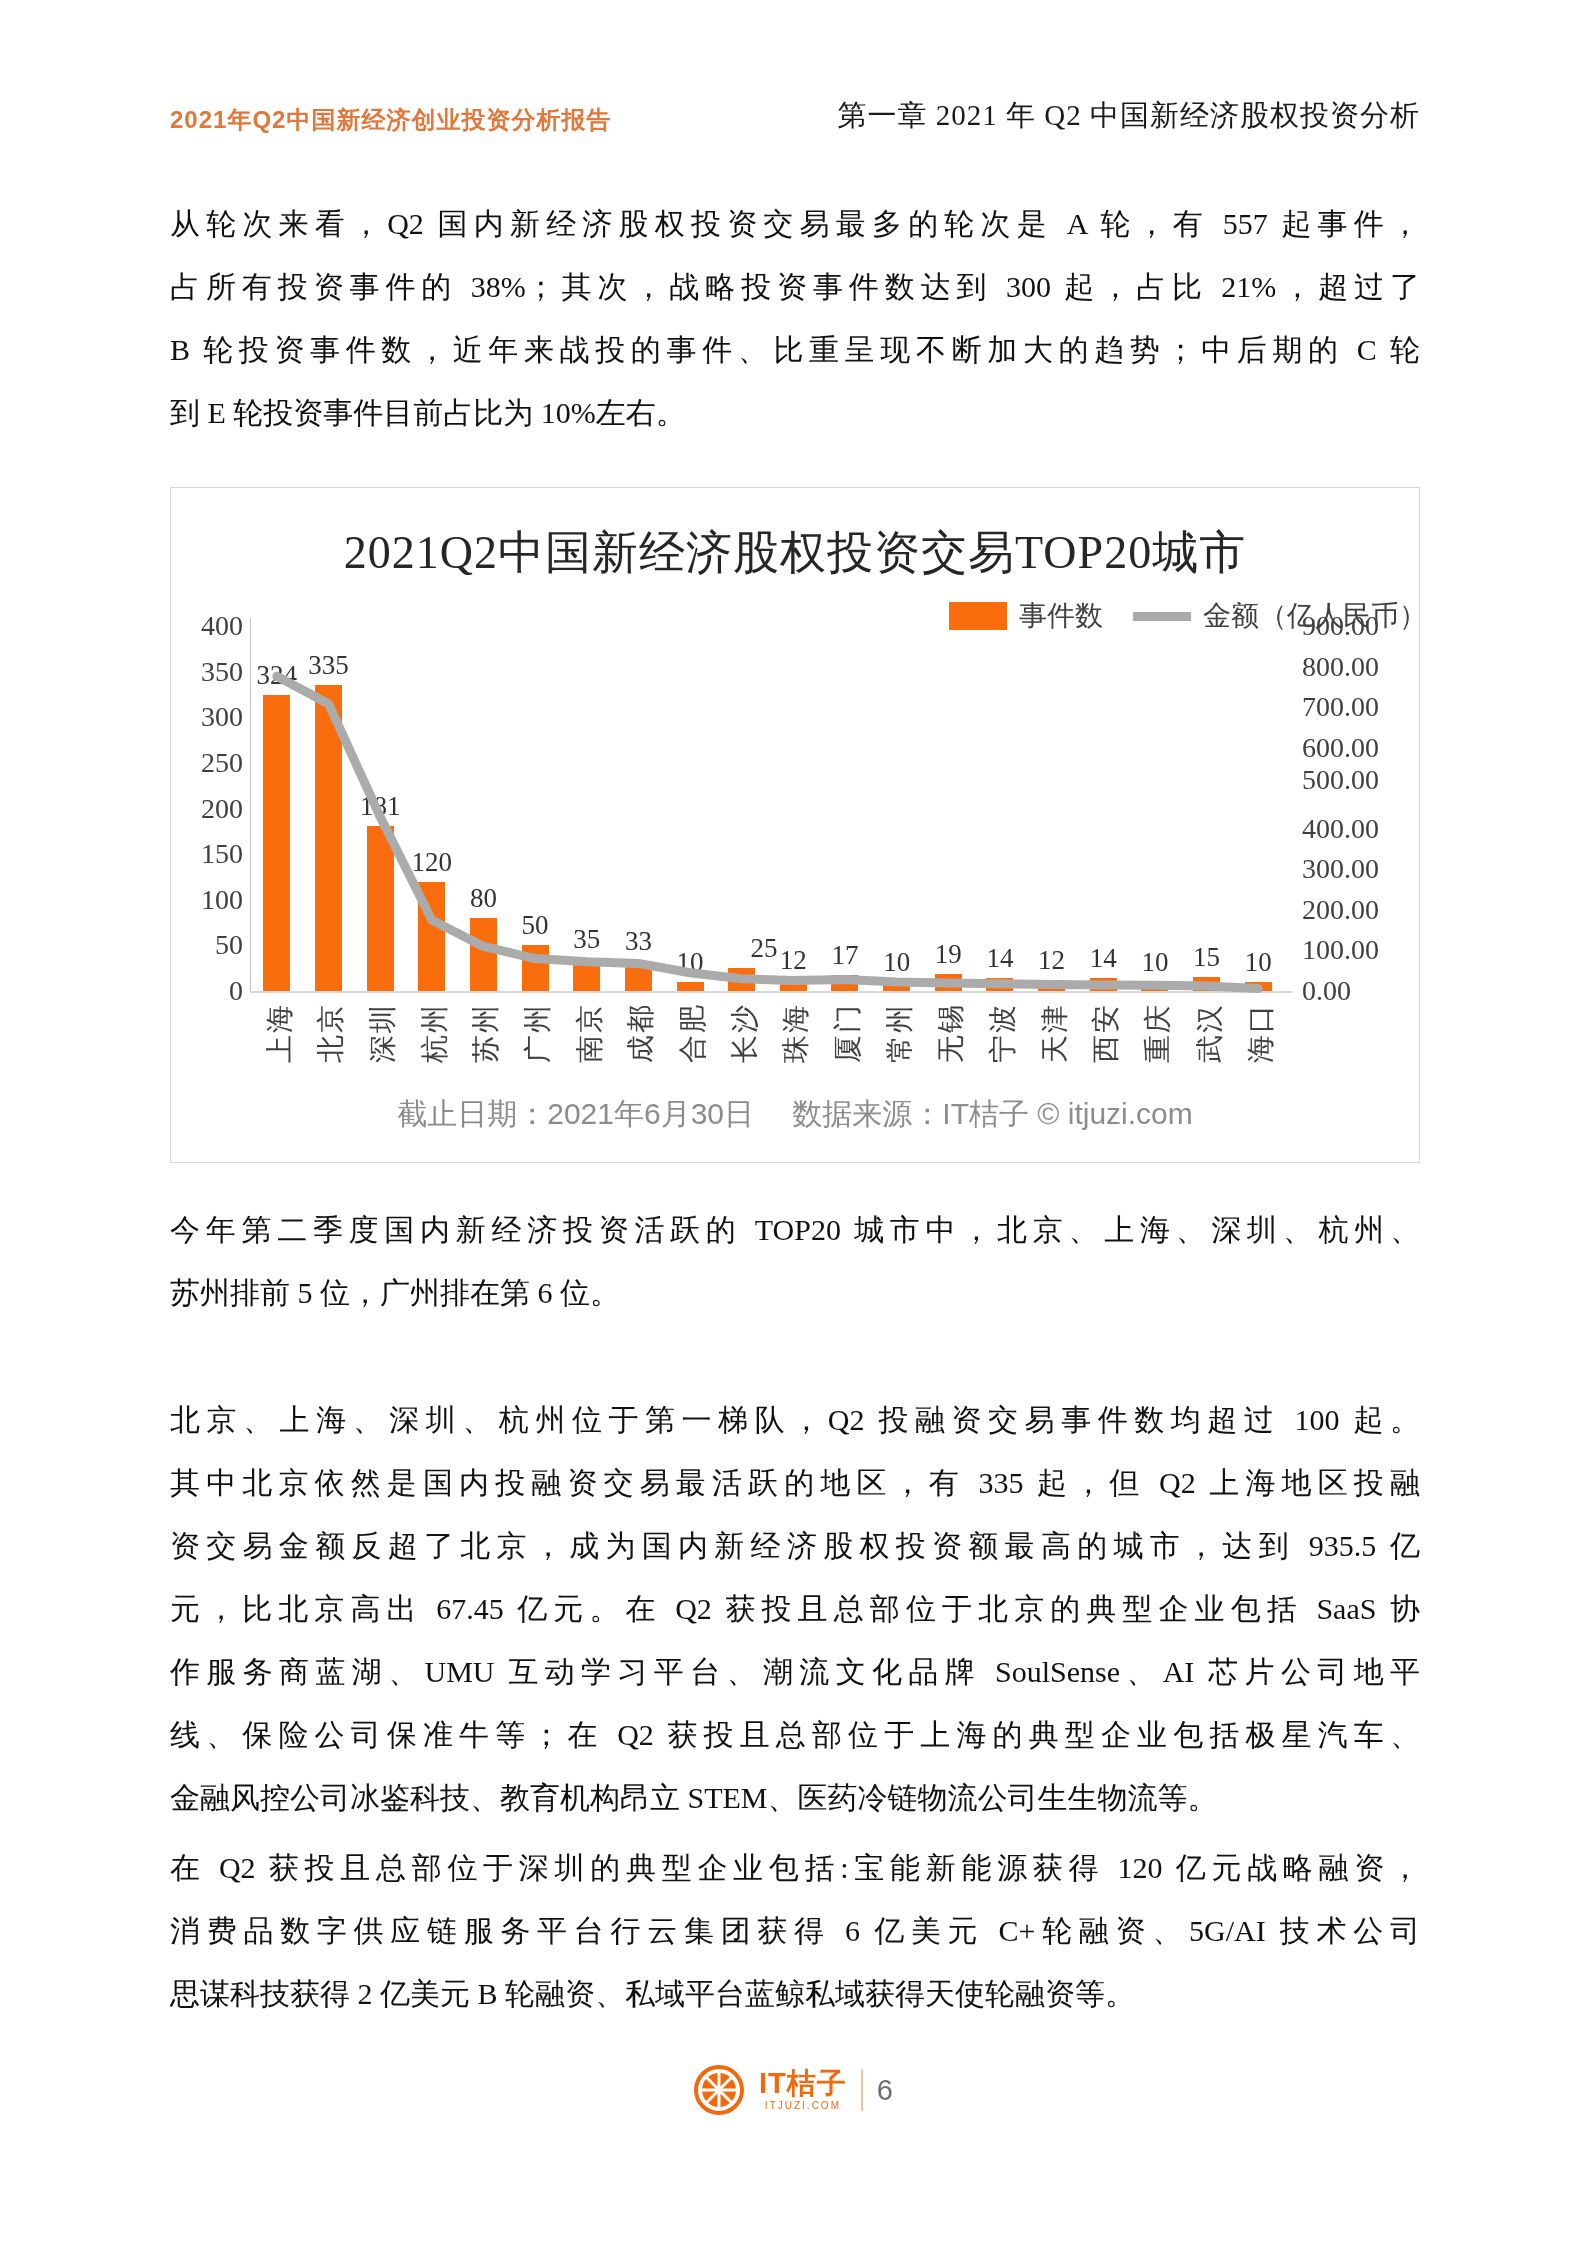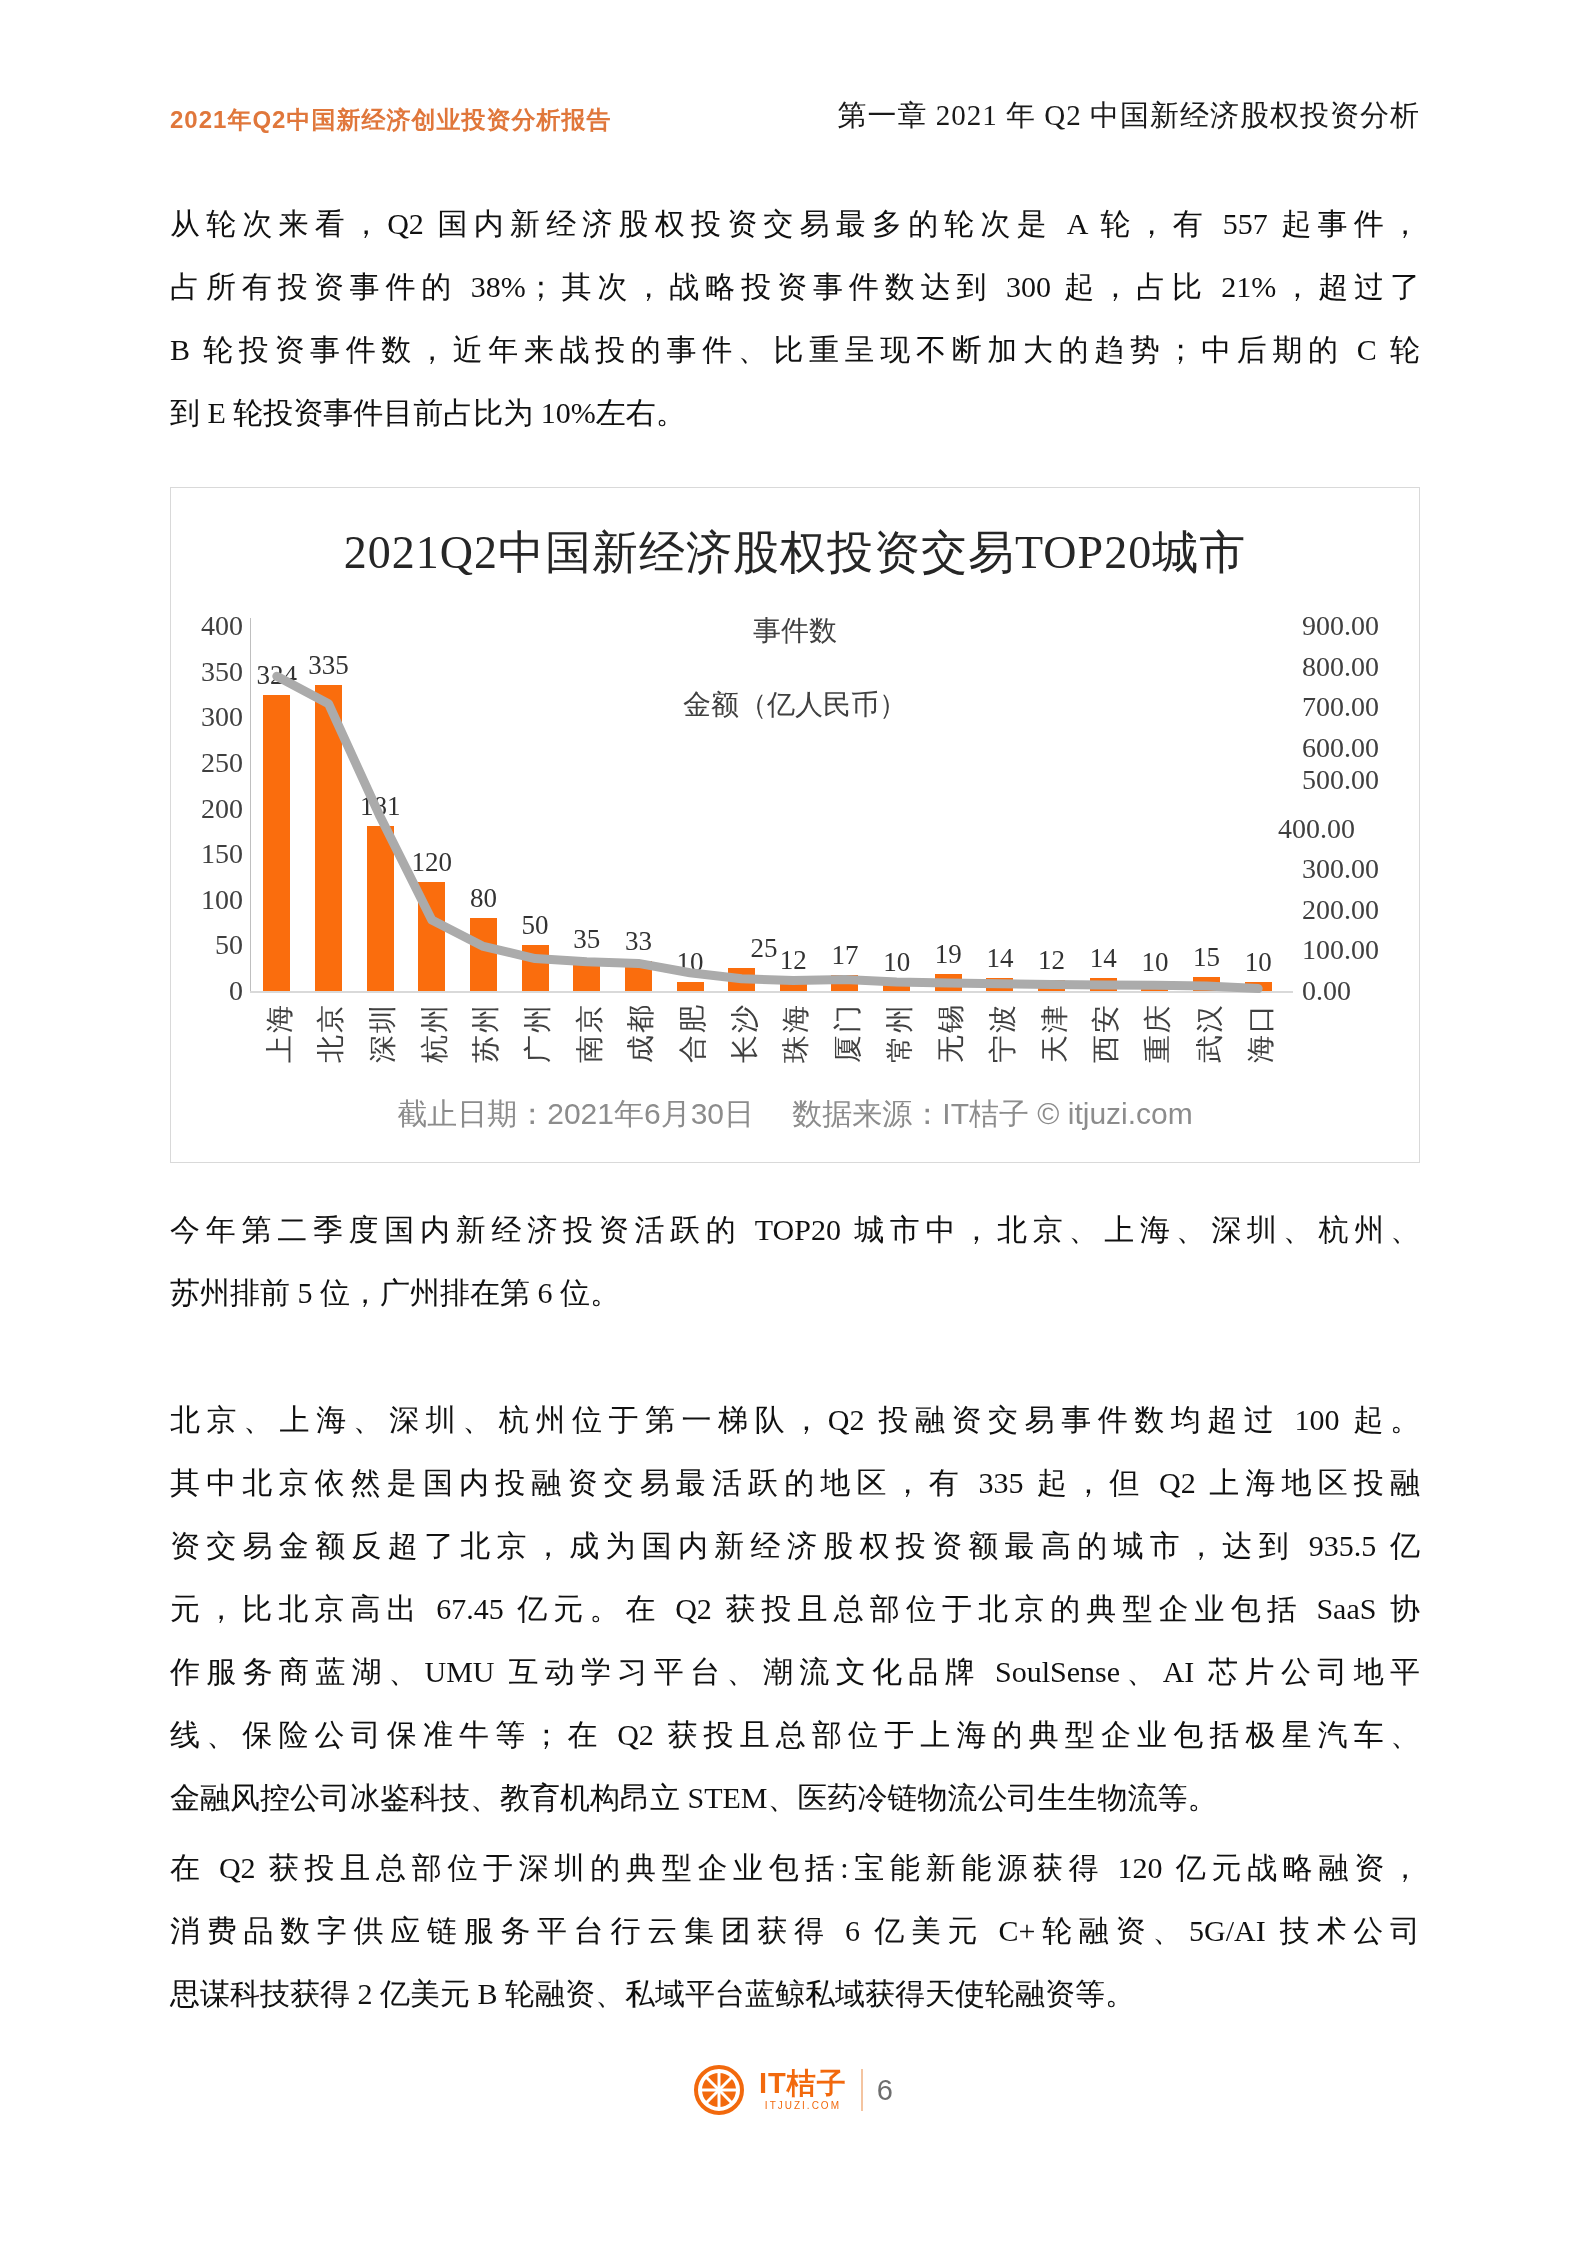--- a/index.html
+++ b/index.html
@@ -36,22 +36,22 @@
   .chart-panel{
     position:absolute;left:170px;top:487px;width:1250px;height:676px;
     background:#ffffff;border:1px solid #D9D9D9;box-sizing:border-box;
   }
   .chart-title{
     position:absolute;left:0;top:34px;width:100%;
     text-align:center;font-size:46px;font-weight:normal;color:#262626;
     letter-spacing:1px;
   }
   .chart-legend{
-    position:absolute;left:0;top:112px;width:100%;height:32px;
-    display:flex;justify-content:space-between;align-items:center;gap:12px;flex-direction:column;
+    position:absolute;left:8px;top:112px;width:100%;height:32px;
+    display:flex;justify-content:flex-end;align-items:center;gap:12px;
   }
   .legend-swatch-bar{width:58px;height:28px;}
   .legend-swatch-line{width:58px;height:9px;}
   .legend-label{font-size:28px;color:#404040;}
   .axis-tick{
     position:absolute;height:30px;line-height:30px;
     font-size:28px;color:#3F3F3F;
   }
   .axis-tick.left{width:72px;text-align:right;}
   .axis-tick.right{text-align:left;}
@@ -138,21 +138,21 @@
         <div class="axis-tick left" style="left: 0px; top: 351.125px;">150</div>
         <div class="axis-tick left" style="left: 0px; top: 305.5px;">200</div>
         <div class="axis-tick left" style="left: 0px; top: 259.875px;">250</div>
         <div class="axis-tick left" style="left: 0px; top: 214.25px;">300</div>
         <div class="axis-tick left" style="left: 0px; top: 168.625px;">350</div>
         <div class="axis-tick left" style="left: 0px; top: 123px;">400</div>
         <div class="axis-tick right" style="left: 1131px; top: 488px;">0.00</div>
         <div class="axis-tick right" style="left: 1131px; top: 447.444px;">100.00</div>
         <div class="axis-tick right" style="left: 1131px; top: 406.889px;">200.00</div>
         <div class="axis-tick right" style="left: 1131px; top: 366.333px;">300.00</div>
-        <div class="axis-tick right" style="left: 1107px; top: 325.778px;">400.00</div>
+        <div class="axis-tick right" style="left: 1131px; top: 325.778px;">400.00</div>
         <div class="axis-tick right" style="left: 1131px; top: 277px; text-align: center;">500.00</div>
         <div class="axis-tick right" style="left: 1131px; top: 244.667px;">600.00</div>
         <div class="axis-tick right" style="left: 1131px; top: 204.111px;">700.00</div>
         <div class="axis-tick right" style="left: 1131px; top: 163.556px;">800.00</div>
         <div class="axis-tick right" style="left: 1131px; top: 123px;">900.00</div>
         <div class="bar" style="left: 92.325px; top: 207.35px; width: 27px; height: 295.65px; background: rgb(250, 109, 13);"></div>
         <div class="bar-value-label" style="left: 70.825px; top: 171.35px;">324</div>
         <div class="x-axis-label" style="left: 89.825px; top: 515px;">上海</div>
         <div class="bar" style="left: 143.975px; top: 197.312px; width: 27px; height: 305.688px; background: rgb(250, 109, 13);"></div>
         <div class="bar-value-label" style="left: 122.475px; top: 161.312px;">335</div>

